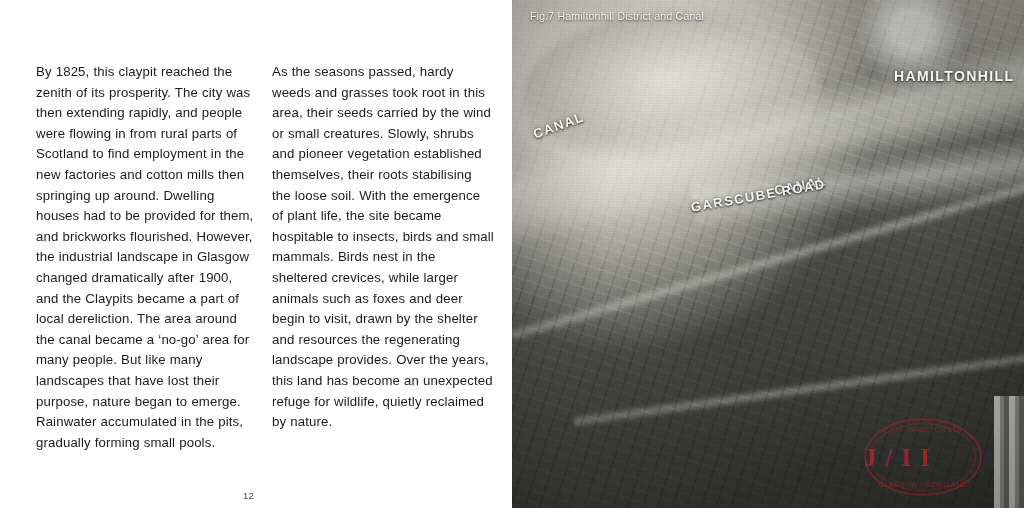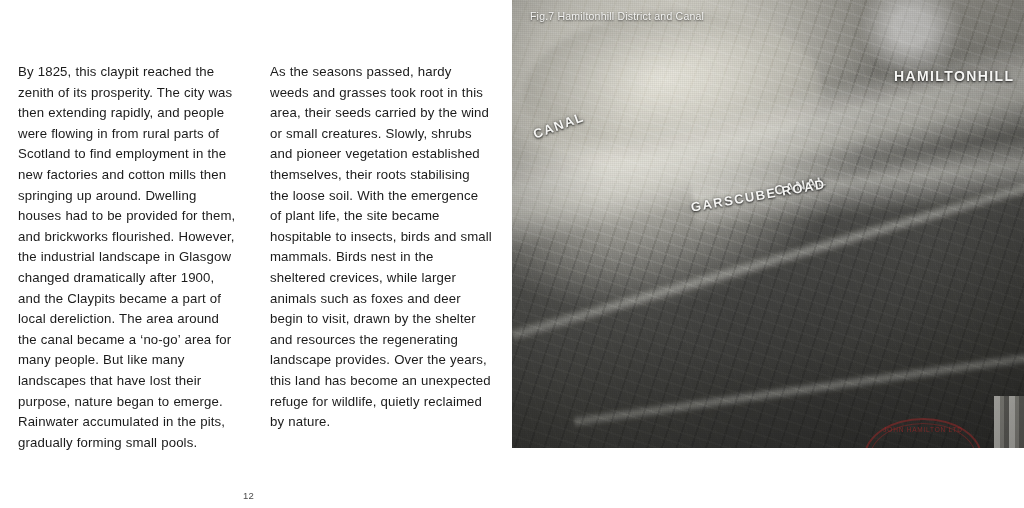--- a/index.html
+++ b/index.html
@@ -26,21 +26,22 @@
     height: 508px;
     background: #ffffff;
     box-sizing: border-box;
   }
   .columns {
     position: absolute;
     top: 62px;
     left: 18px;
     width: 476px;
     display: flex;
-    gap: 30px;
+    gap: 14px;
+    justify-content: flex-end;
   }
   .col {
     width: 222px;
   }
   .col p {
     margin: 0;
     font-size: 13.2px;
     line-height: 20.6px;
     color: #1b1b1b;
     letter-spacing: 0.01em;
@@ -52,21 +53,21 @@
     left: 243px;
     top: 490px;
     font-size: 9.5px;
     color: #4a4a4a;
     letter-spacing: .02em;
   }
   
   .page-right {
     position: relative;
     width: 512px;
-    height: 448px;
+    height: 508px;
     overflow: hidden;
     background: #8d8d8a;
   }
   .photo {
     position: absolute;
     inset: 0;
     background:
       radial-gradient(circle at 78% 6%, rgba(255,255,255,.55) 0 3%, rgba(255,255,255,0) 9%),
       radial-gradient(ellipse at 22% 16%, rgba(226,224,214,.95) 0 16%, rgba(160,158,150,0) 45%),
       radial-gradient(ellipse at 60% 38%, rgba(70,70,68,.40) 0 22%, rgba(70,70,68,0) 60%),

